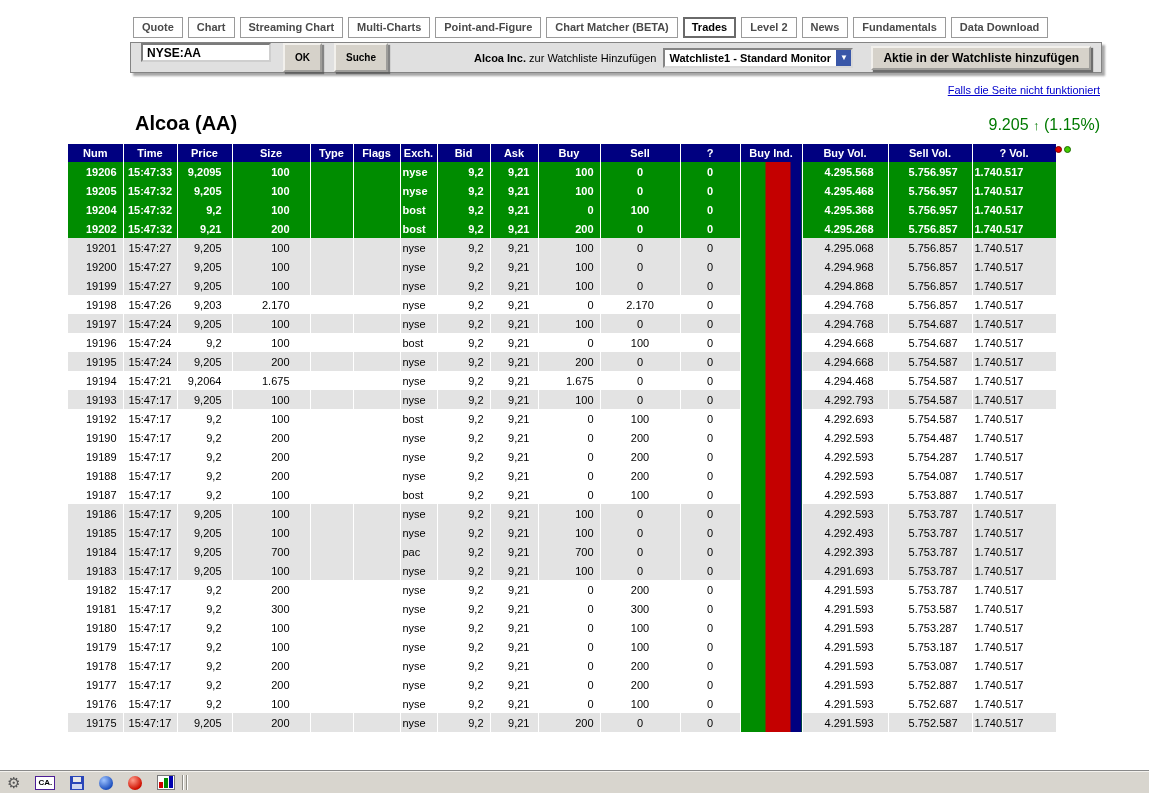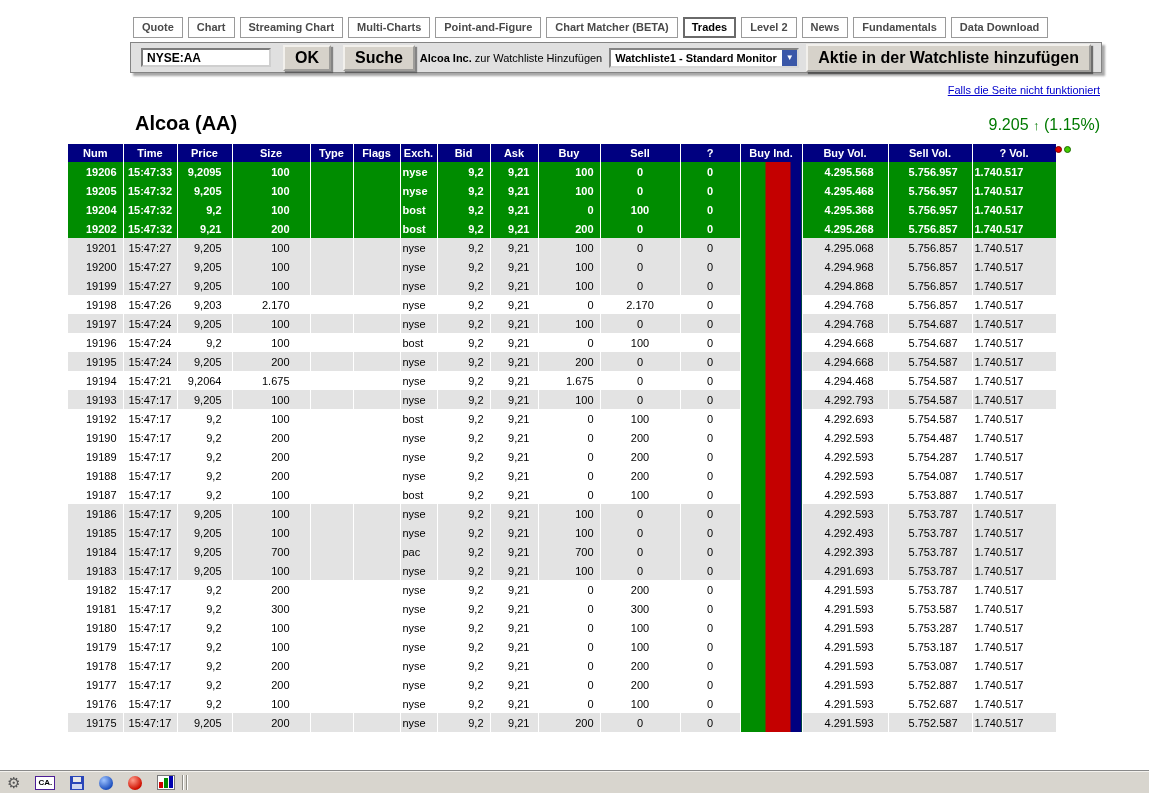--- a/index.html
+++ b/index.html
@@ -16,47 +16,47 @@
     font-size:11px; font-weight:bold; padding:3px 8px 4px; white-space:nowrap;
     cursor:pointer;
   }
   .tab.active { color:#000; border:2px solid #6a6a6a; padding:2px 7px 3px; }
 
   
   .toolbar {
     position:absolute; left:130px; top:42px; width:972px; height:31px;
     background:#e0e0e0; border:1px solid #848484;
     box-shadow:3px 3px 2px rgba(60,60,60,.45);
-    display:flex; align-items:center; padding:0 10px;
+    display:flex; padding:0 10px;
   }
   .symbol-input {
     width:130px; height:19px; border:2px inset #cfcfcf; font-family:inherit;
     font-size:12px; font-weight:bold; padding:0 4px; background:#fff;
   }
   .btn {
-    font-family:inherit; font-size:16px; font-weight:bold; color:#000;
+    font-family:inherit; font-size:10px; font-weight:bold; color:#000;
     background:#d6d2ca; border:2px outset #f2f0ec; padding:2px 10px;
     margin-left:12px; cursor:pointer; box-shadow:2px 2px 1px rgba(70,70,70,.6);
   }
   .wl-group { margin-left:auto; display:flex; align-items:center; gap:7px; }
   .wl-label { font-size:11px; color:#000; white-space:nowrap; }
   .wl-label b { font-weight:bold; }
   .select {
     width:190px; height:20px; background:#fff; border:2px inset #d8d8d8;
     display:flex; align-items:center; padding-left:4px; cursor:pointer;
   }
   .select .sel-text { font-size:11px; font-weight:bold; white-space:nowrap; overflow:hidden; }
   .select .select-arrow {
     margin-left:auto; width:15px; align-self:stretch; background:#3a57a8;
     color:#fff; font-size:8px; display:flex; align-items:center; justify-content:center;
   }
   .add-btn {
-    font-family:inherit; font-size:16px; font-weight:bold; background:#d6d2ca;
+    font-family:inherit; font-size:12px; font-weight:bold; background:#d6d2ca;
     border:2px outset #f2f0ec; padding:3px 10px; cursor:pointer;
-    box-shadow:2px 2px 1px rgba(60,60,60,.7); white-space:nowrap;
+    box-shadow:2px 2px 1px rgba(60,60,60,.7); white-space:nowrap;margin-left:11px;
   }
 
   
   .page-link {
     position:absolute; top:84px; right:49px; font-size:11px;
     color:#0000cc; text-decoration:underline; cursor:pointer;
   }
   .page-title {
     position:absolute; left:135px; top:112px; font-size:20px; font-weight:bold; color:#000;
   }

